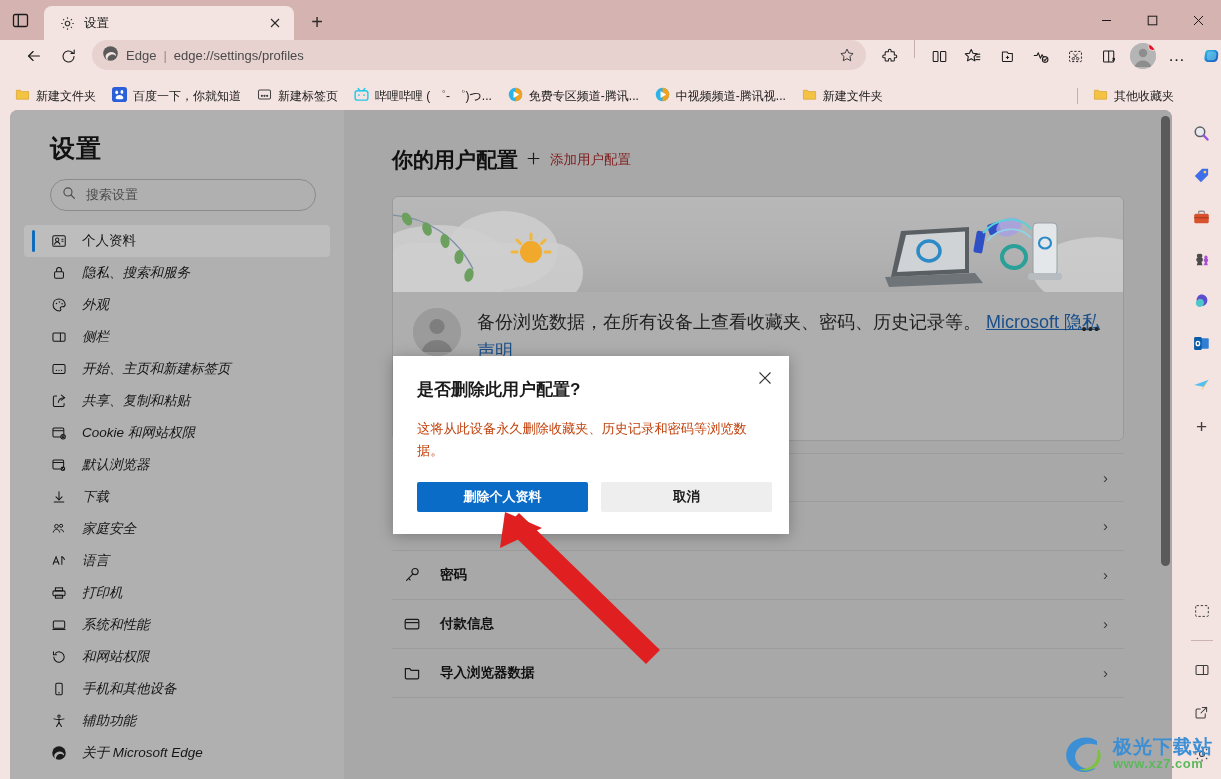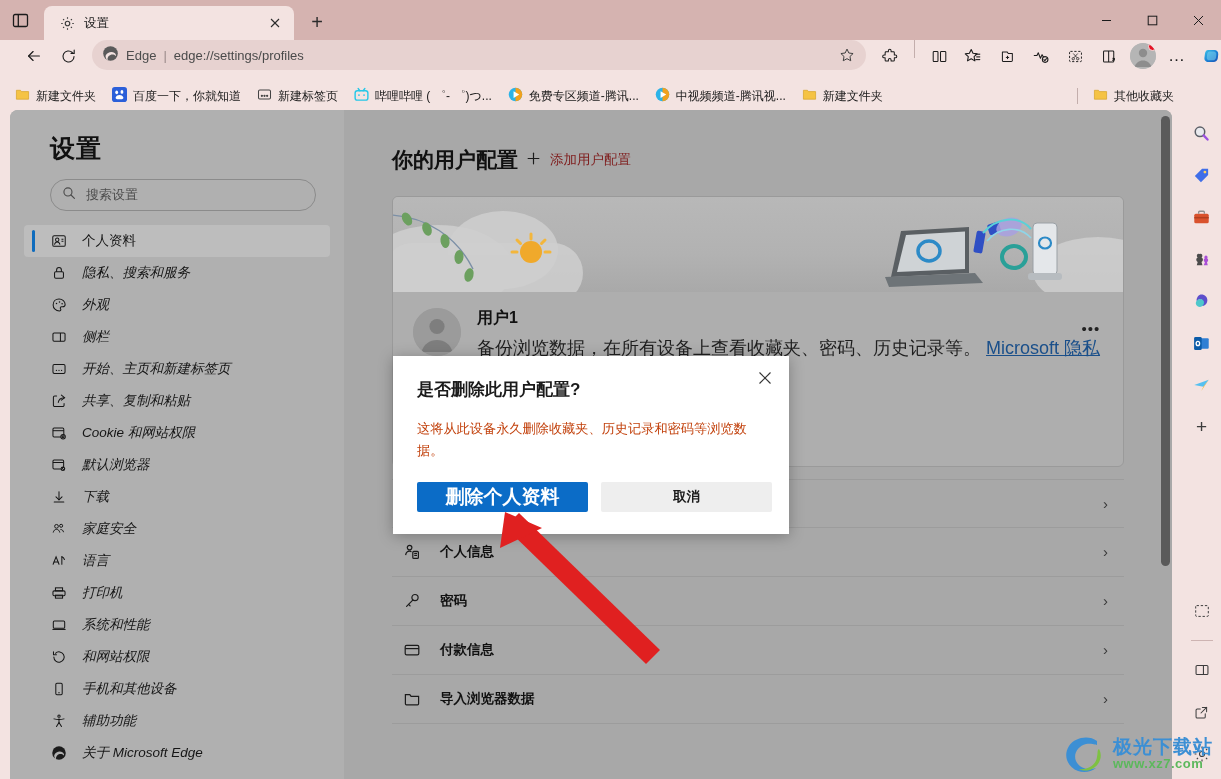--- a/index.html
+++ b/index.html
@@ -269,21 +269,21 @@
     font-size: 17px; font-weight: bold; color: #1b1b1b;
     margin-bottom: 17px;
   }
   .modal-text {
     font-size: 13.2px; color: #c2410c; line-height: 1.65;
     margin-bottom: 20px; max-width: 352px;
   }
   .modal-actions { display: flex; gap: 13px; }
   .btn-primary {
     background: #0b6cc7; color: #fff; border: none;
-    font-size: 19px; font-weight: 600;
+    font-size: 13px; font-weight: 600;
     padding: 0 16px; height: 30px; min-width: 171px;
     border-radius: 2px; cursor: pointer;
     font-family: "Liberation Sans", sans-serif;
   }
   .btn-secondary {
     background: #eeeeee; color: #1b1b1b; border: none;
     font-size: 13.5px; font-weight: 600;
     padding: 0 16px; height: 30px; min-width: 171px;
     border-radius: 2px; cursor: pointer;
     font-family: "Liberation Sans", sans-serif;
@@ -815,21 +815,20 @@
 
             <div class="profile-body">
               <div class="avatar-big">
                 <svg width="48" height="48" viewBox="0 0 48 48">
                   <circle cx="24" cy="24" r="24" fill="#9b9b9b"></circle>
                   <circle cx="24" cy="18.5" r="7.6" fill="#7e7e7e"></circle>
                   <path d="M8.5 44c1.9-7.6 8.1-12 15.5-12s13.6 4.4 15.5 12z" fill="#7e7e7e"></path>
                 </svg>
               </div>
               <div class="profile-info">
-                <div class="profile-name">用户1</div>
                 <div class="profile-desc">
                   <span>备份浏览数据，在所有设备上查看收藏夹、密码、历史记录等。</span>
                   <span class="privacy-link">Microsoft 隐私声明</span>
                 </div>
               </div>
               <div class="profile-more">•••</div>
             </div>
 
             <div class="sync-row">
               <button class="sync-btn">登录以同步数据</button>

